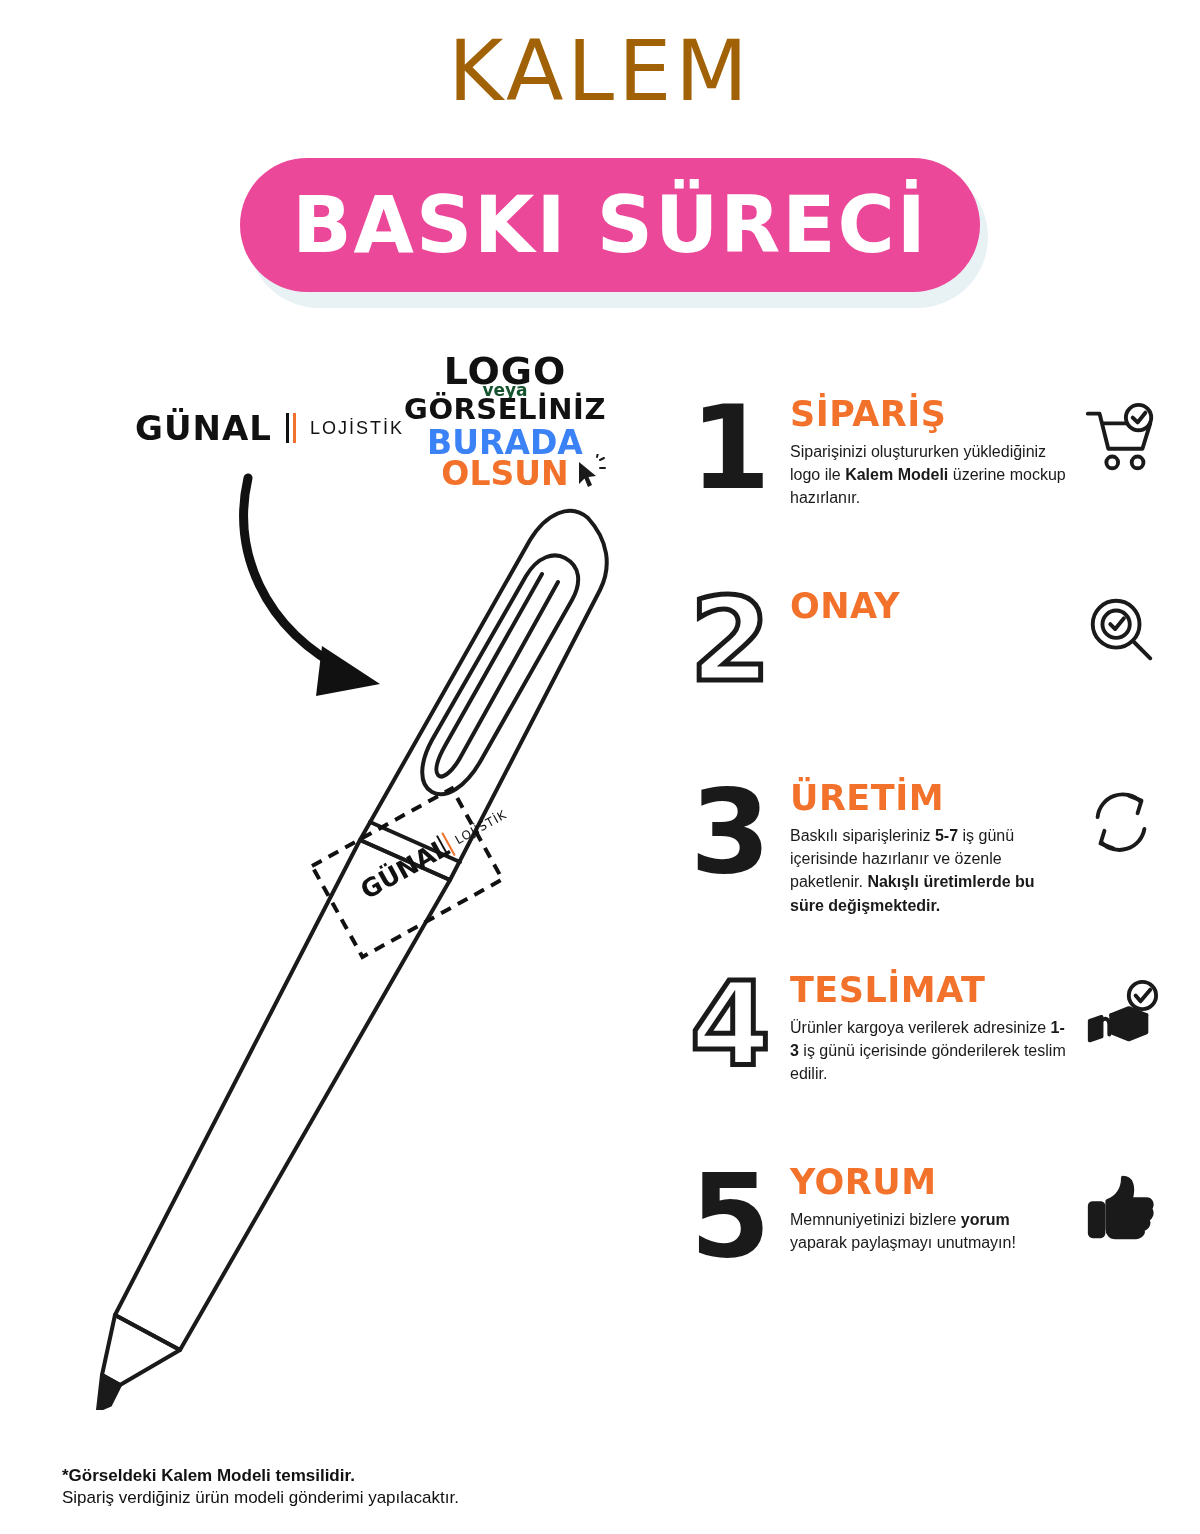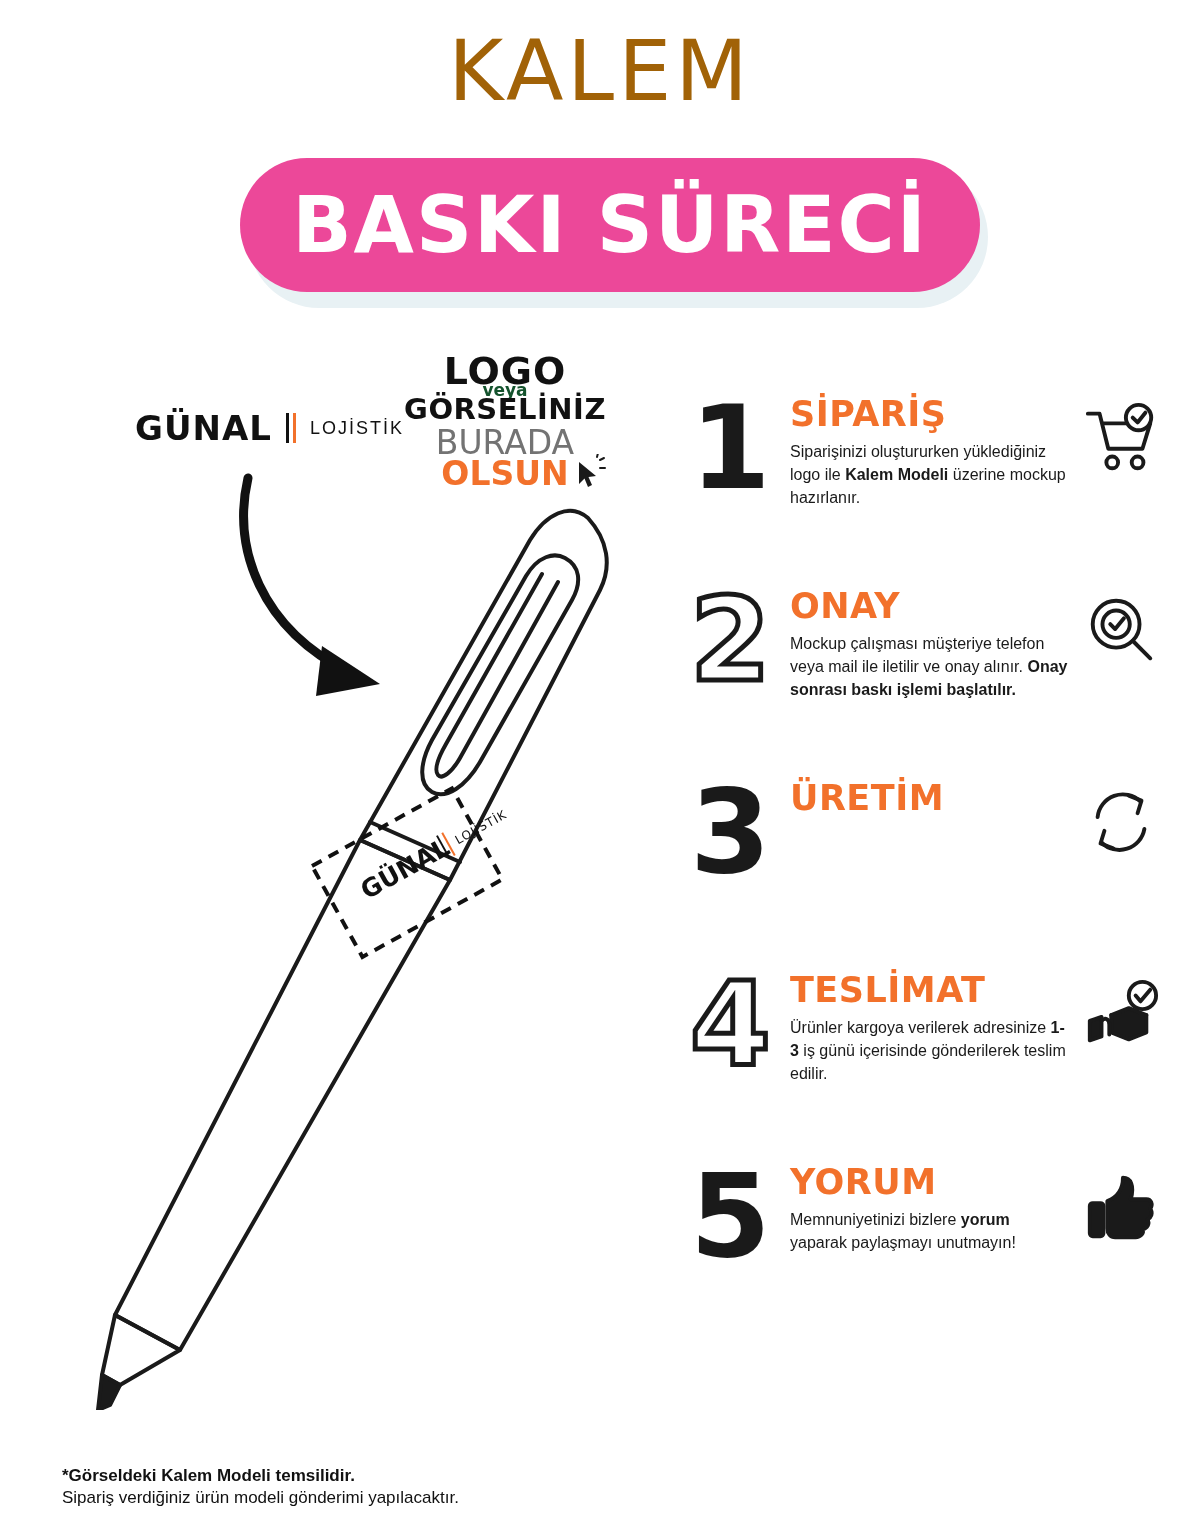--- a/index.html
+++ b/index.html
@@ -70,21 +70,21 @@
     position: absolute;
     top: 352px; left: 395px;
     width: 220px;
     text-align: center;
     line-height: 1.0;
     font-family: "DejaVu Sans", sans-serif;
   }
   .lc-logo { font-size: 38px; font-weight: 700; color: #111; letter-spacing: 1px; }
   .lc-veya { font-size: 17px; font-weight: 600; color: #14532d; margin-top: -8px; }
   .lc-gorsel { font-size: 29px; font-weight: 700; color: #111; letter-spacing: 0.5px; margin-top: -4px; }
-  .lc-burada { font-size: 33px; font-weight: 400; color: #737373; margin-top: 2px; text-align: center; }
+  .lc-burada { font-size: 33px; font-weight: 700; color: #3b82f6; margin-top: 2px; text-align: center; }
   .lc-olsun { font-size: 33px; font-weight: 700; color: #f2712b; margin-top: -2px; }
   .cursor-mark {
     position: absolute; right: 8px; bottom: -4px;
   }
 
   
   .pen-wrap { position: absolute; top: 470px; left: 60px; width: 620px; height: 940px; }
   .arrow-wrap { position: absolute; top: 468px; left: 230px; width: 200px; height: 280px; }
 
   
@@ -232,36 +232,36 @@
       <svg class="step-icon" viewBox="0 0 80 80">
         <g fill="none" stroke="#1a1a1a" stroke-width="4" stroke-linecap="round" stroke-linejoin="round">
           <circle cx="35" cy="33" r="24"></circle>
           <circle cx="35" cy="33" r="14"></circle>
           <path d="M29 33 L34 38 L43 27"></path>
           <path d="M52 50 L70 68"></path>
         </g>
       </svg>
       <div class="step-body">
         <div class="step-title">ONAY</div>
-        <div class="step-text"><span>Mockup çalışması müşteriye telefon veya mail ile iletilir ve onay alınır. </span><b>Onay sonrası baskı işlemi başlatılır.</b></div>
       </div>
     </div>
 
     <div class="step">
       <div class="step-num">3</div>
       <svg class="step-icon" viewBox="0 0 80 80">
         <g fill="none" stroke="#1a1a1a" stroke-width="4" stroke-linecap="round" stroke-linejoin="round">
           <path d="M60 18 A 26 26 0 0 0 16 34"></path>
           <path d="M48 12 L61 17 L57 30"></path>
           <path d="M20 60 A 26 26 0 0 0 64 46"></path>
           <path d="M32 66 L19 61 L23 48"></path>
         </g>
       </svg>
       <div class="step-body">
         <div class="step-title">ÜRETİM</div>
+        <div class="step-text"><span>Baskılı siparişleriniz </span><b>5-7</b><span> iş günü içerisinde hazırlanır ve özenle paketlenir. </span><b>Nakışlı üretimlerde bu süre değişmektedir.</b></div>
       </div>
     </div>
 
     <div class="step">
       <div class="step-num outline">4</div>
       <svg class="step-icon" viewBox="0 0 80 80">
         <g fill="none" stroke="#1a1a1a" stroke-width="4" stroke-linecap="round" stroke-linejoin="round">
           <path d="M30 40 L48 33 L66 40 L48 47 Z" fill="#1a1a1a"></path>
           <path d="M30 40 V58 L48 65 L66 58 V40" fill="#1a1a1a"></path>
           <path d="M8 46 L20 42 V62 L8 66 Z" fill="#1a1a1a"></path>

